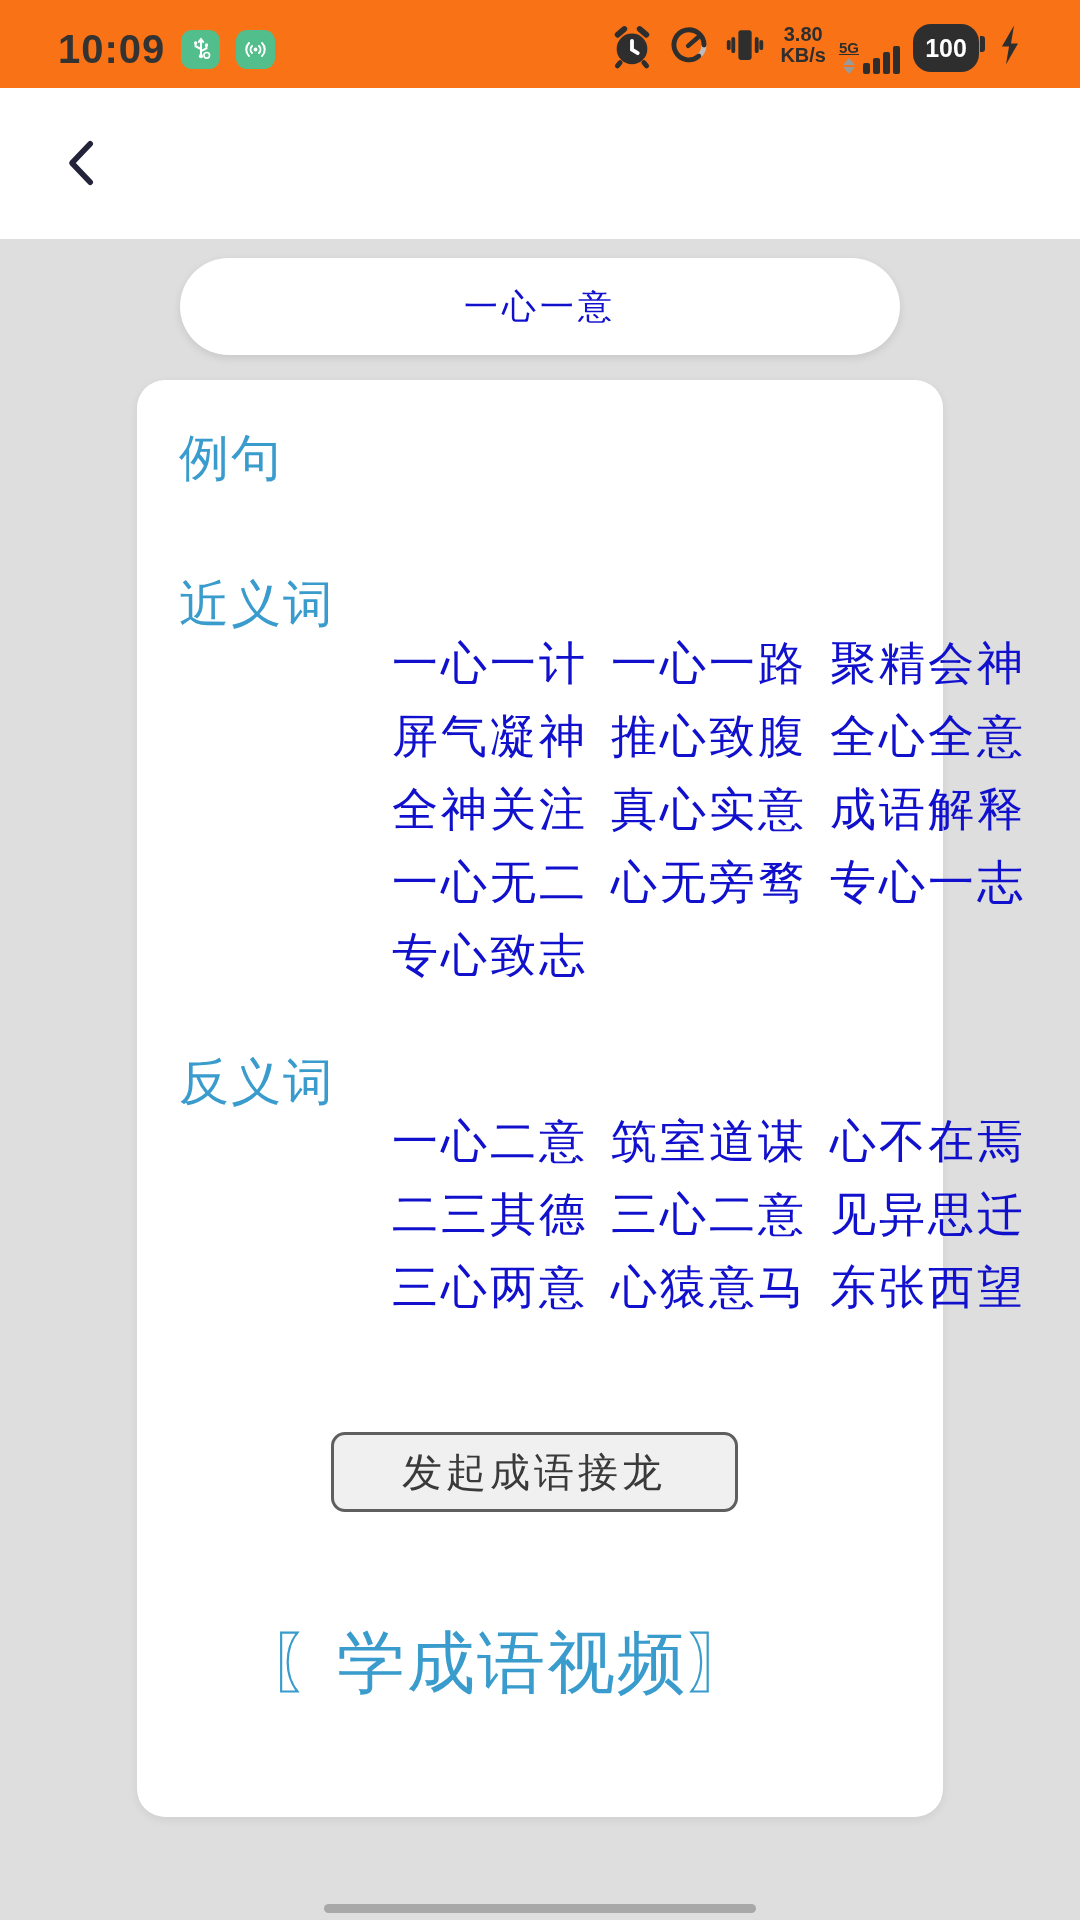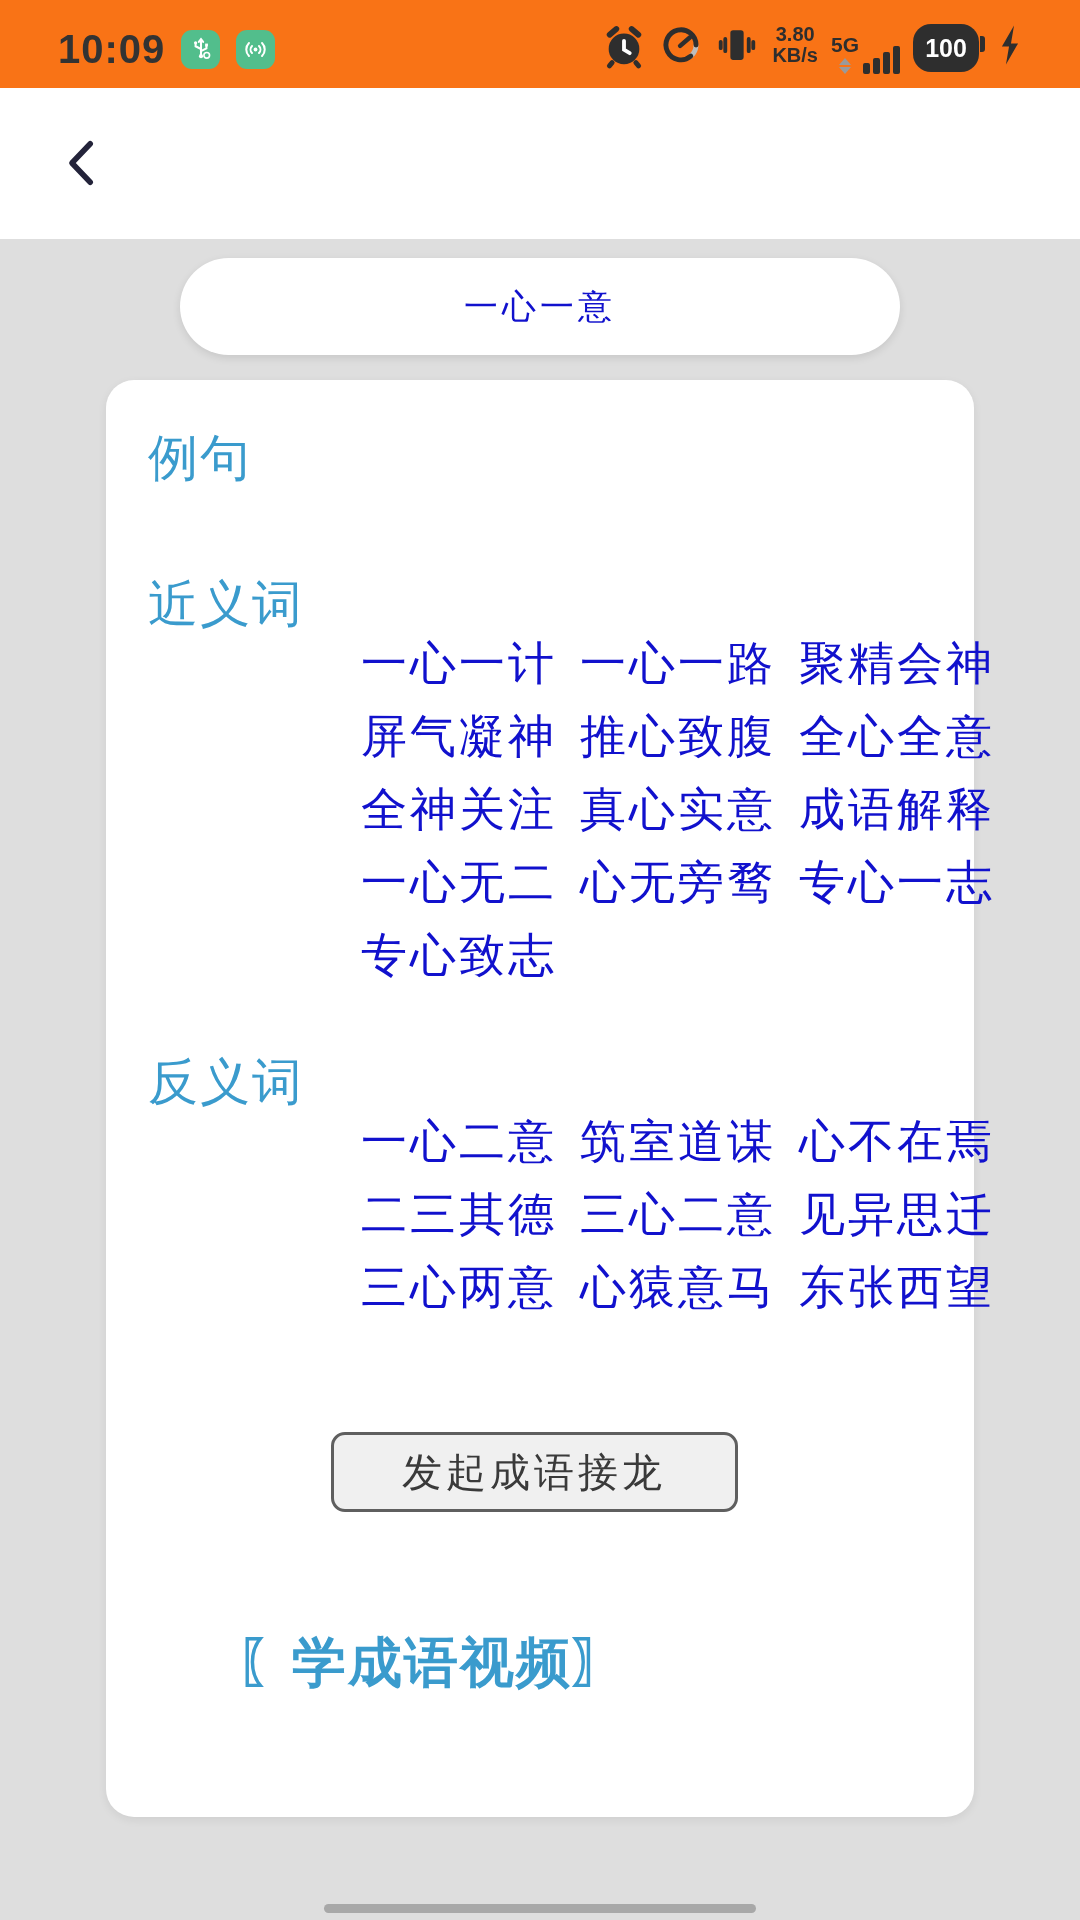--- a/index.html
+++ b/index.html
@@ -23,21 +23,21 @@
   .sb-left { display: flex; align-items: center; gap: 16px; }
   .sb-time { font-size: 40px; font-weight: bold; color: #333333; letter-spacing: 1px; }
   .sb-badge {
     width: 39px; height: 39px; border-radius: 11px;
     background: #52be8c; display: flex; align-items: center; justify-content: center;
   }
   .sb-right { display: flex; gap: 13px; }
   .sb-speed { text-align: center; font-size: 20px; font-weight: bold; color: #2e2e2e; line-height: 21px; }
   .sb-net { display: flex; align-items: flex-end; gap: 4px; }
   .sb-net-left { display: flex; flex-direction: column; align-items: center; line-height: 1; }
-  .sb-5g { font-size: 21px; font-weight: bold; color: #2e2e2e; }
+  .sb-5g { font-size: 15px; font-weight: bold; color: #2e2e2e; text-decoration: underline; }
   .sb-arrows { display: flex; flex-direction: column; line-height: 0; margin-top: 3px; }
   .tri { width: 0; height: 0; border-left: 6px solid transparent; border-right: 6px solid transparent; }
   .tri-up { border-bottom: 7px solid #9a9a9a; margin-bottom: 2px; }
   .tri-down { border-top: 7px solid #9a9a9a; }
   .sb-bars { display: flex; align-items: flex-end; gap: 3px; }
   .sb-bars i { display: block; width: 7px; background: #2e2e2e; border-radius: 2px; }
   .sb-battery {
     background: #2e2e2e; border-radius: 18px; height: 48px; min-width: 66px;
     display: flex; align-items: center; justify-content: center; position: relative;
     padding: 0 8px; margin-right: 6px;
@@ -65,21 +65,21 @@
   .idiom-pill {
     width: 720px; height: 97px; margin: 19px auto 0 auto;
     background: #ffffff; border-radius: 50px;
     box-shadow: 0 3px 8px rgba(0,0,0,0.10);
     display: flex; align-items: center; justify-content: center;
   }
   .idiom-pill span { font-size: 34px; font-weight: 500; color: #1111cd; letter-spacing: 4px; }
 
   
   .card {
-    width: 868px; margin: 25px auto 0 auto;
+    width: 806px; margin: 25px auto 0 auto;
     background: #ffffff; border-radius: 28px;
     box-shadow: 0 3px 10px rgba(0,0,0,0.07);
     padding: 50px 54px 125px 42px;
   }
   .section-label {
     font-size: 50px; color: #3a9bcd; line-height: 56px; letter-spacing: 2px;
   }
   .sec-example { margin-top: 0; }
   .sec-synonyms { margin-top: 90px; }
   .sec-antonyms { margin-top: 74px; }
@@ -99,21 +99,21 @@
     display: block; margin: 120px auto 0 auto;
     width: 407px; height: 80px;
     background: #f0f0f0; border: 3px solid #5f5f5f; border-radius: 14px;
     font-family: "Liberation Sans", sans-serif;
     font-size: 40px; color: #3a3a3a; letter-spacing: 4px;
     display: flex; align-items: center; justify-content: center;
     cursor: pointer;
   }
   .video-link {
     display: inline-block; margin: 120px 0 0 88px;
-    font-size: 54px; line-height: 60px; font-weight: bold; color: #3a9bcd;
+    font-size: 68px; line-height: 60px; font-weight: normal; color: #3a9bcd;
     text-decoration: none; letter-spacing: 2px;
   }
 
   
   .home-indicator {
     position: absolute; bottom: 7px; left: 50%; transform: translateX(-50%);
     width: 432px; height: 9px; border-radius: 5px; background: #a8a8a8;
   }
 </style>
 </head>

